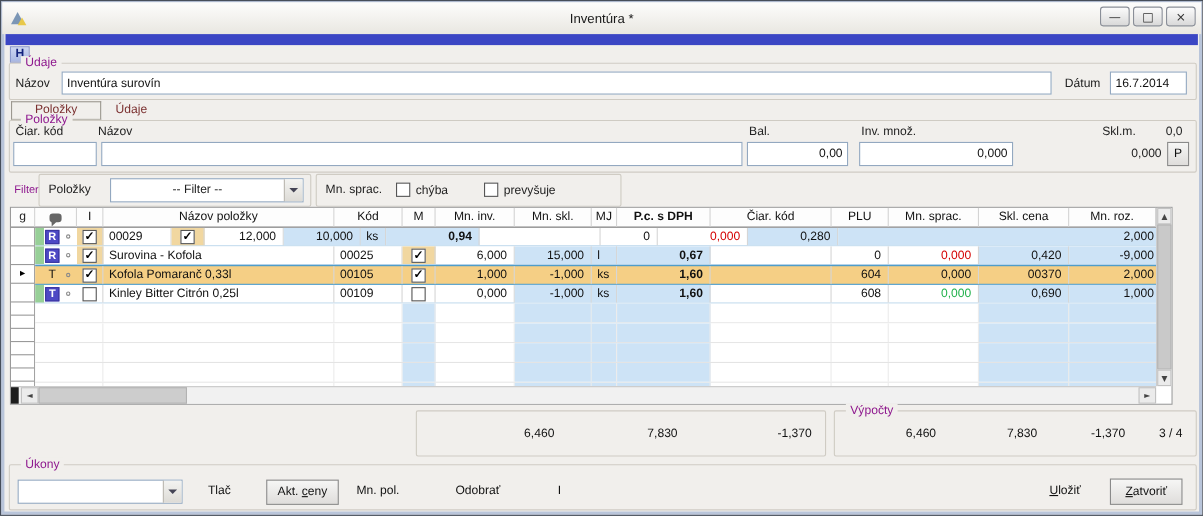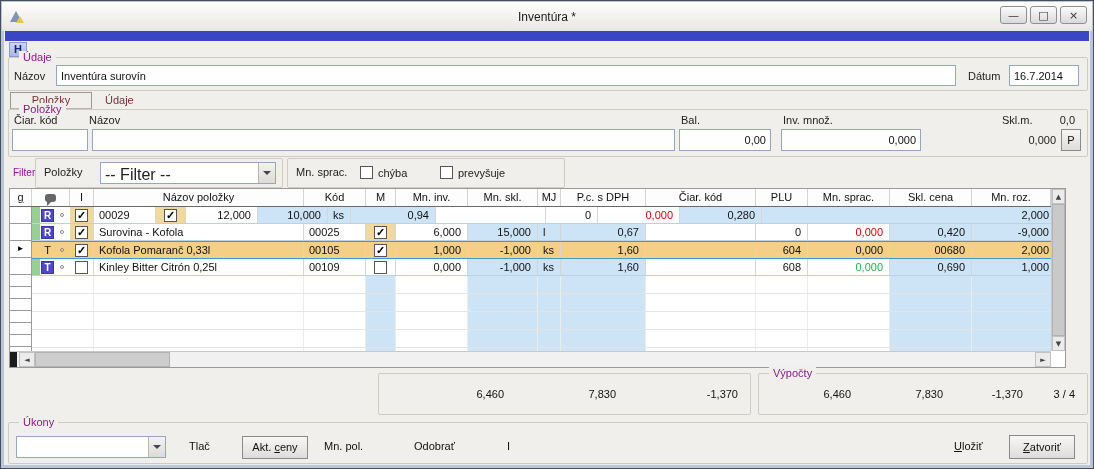--- a/index.html
+++ b/index.html
@@ -33,21 +33,21 @@
   .tin{position:absolute;border:1px solid #93a8c0;background:#fff;
     font:11px "Liberation Sans",sans-serif;padding:1px 4px;color:#111;}
   .tin.num{text-align:right;}
   
   .tabbtn{position:absolute;top:91px;left:9px;width:82px;height:17px;background:#f1efec;
     border:1px solid #9c9890;border-bottom-color:#b9b5ad;font-size:11px;color:#7b3030;
     text-align:center;line-height:15px;padding:0;}
   .tabflat{position:absolute;top:93px;left:104px;font-size:11px;color:#7b3030;}
   
   .combo{position:absolute;background:#fff;border:1px solid #93a8c0;display:flex;height:22px;}
-  .combo-text{flex:1;font-size:16px;color:#222;padding:3px 4px;overflow:hidden;white-space:nowrap;}
+  .combo-text{flex:1;font-size:11px;color:#222;padding:3px 4px;overflow:hidden;white-space:nowrap;text-align:center;}
   .combo-btn{width:17px;background:linear-gradient(#f3f3f1,#dddbd6);border-left:1px solid #b9b5ad;
     display:flex;align-items:center;justify-content:center;}
   .combo-arrow{width:0;height:0;border-left:4px solid transparent;border-right:4px solid transparent;
     border-top:4px solid #445;}
   .fchk{display:inline-block;width:13px;height:13px;background:#fff;border:1px solid #555;vertical-align:middle;}
   
   .rbtn{position:absolute;border:1px solid #8a8a8a;background:linear-gradient(#f6f6f5,#dfdddb);
     font-size:11px;color:#111;text-align:center;padding:0;}
   .flatbtn{position:absolute;font-size:11px;color:#111;background:none;border:none;padding:0;white-space:nowrap;}
   
@@ -72,21 +72,21 @@
   .left{text-align:left;padding-left:5px;}
   .right{text-align:right;padding-right:6px;}
   .blue{background:#cde3f6;}
   .tan{background:#f1d7a0;}
   .c-strip{width:8px;}  .green{background:#97cf97;}
   .c-badge{width:15px;text-align:center;}
   .c-circ{width:15px;position:relative;}
   .c-i{width:24px;}  .c-m{width:30px;}
   .c-nazov{width:210px;} .c-kod{width:62px;}
   .c-mninv{width:72px;} .c-mnskl{width:70px;} .c-mj{width:23px;}
-  .c-pcdph{width:85px;} .c-ciark{width:110px;} .c-plu{width:52px;}
+  .c-pcdph{width:85px;font-weight:bold;} .c-ciark{width:110px;} .c-plu{width:52px;}
   .c-mnsprac{width:82px;} .c-sklcena{width:82px;} .c-mnroz{width:83px;flex:1;}
   .c-iconspan{width:38px;display:flex;align-items:center;justify-content:center;}
   .badge{display:inline-block;width:13px;height:13px;margin-top:1px;background:#4d49c5;border:1px solid #3a36a0;
     color:#fff;font-size:10px;font-weight:bold;line-height:11px;text-align:center;}
   .plainbadge{font-size:11px;color:#111;line-height:16px;}
   .ring{position:absolute;left:5px;top:6px;width:4px;height:4px;border:1px solid #8a8a8a;border-radius:50%;}
   .chkcell{display:flex;align-items:center;justify-content:center;}
   .cb{width:13px;height:13px;background:#fff;border:1px solid #555;font-size:11px;line-height:11px;
     text-align:center;color:#000;font-weight:bold;}
   .red{color:#d40000;} .grn{color:#22b14c;}
@@ -273,21 +273,21 @@
             <span class="cell c-m chkcell bord tan">
               <span class="cb">✓</span>
             </span>
             <span class="cell c-mninv right bord">1,000</span>
             <span class="cell c-mnskl right bord blue">-1,000</span>
             <span class="cell c-mj left bord blue">ks</span>
             <span class="cell c-pcdph right bord blue">1,60</span>
             <span class="cell c-ciark left bord"></span>
             <span class="cell c-plu right bord">604</span>
             <span class="cell c-mnsprac right bord">0,000</span>
-            <span class="cell c-sklcena right bord blue">00680</span>
+            <span class="cell c-sklcena right bord blue">00370</span>
             <span class="cell c-mnroz right blue">2,000</span>
           </div>
           <div class="g-row">
             <span class="cell c-strip green"></span>
             <span class="cell c-badge"><span class="badge">T</span></span>
             <span class="cell c-circ">
               <span class="ring"></span>
             </span>
             <span class="cell c-i chkcell bord">
               <span class="cb"></span>

